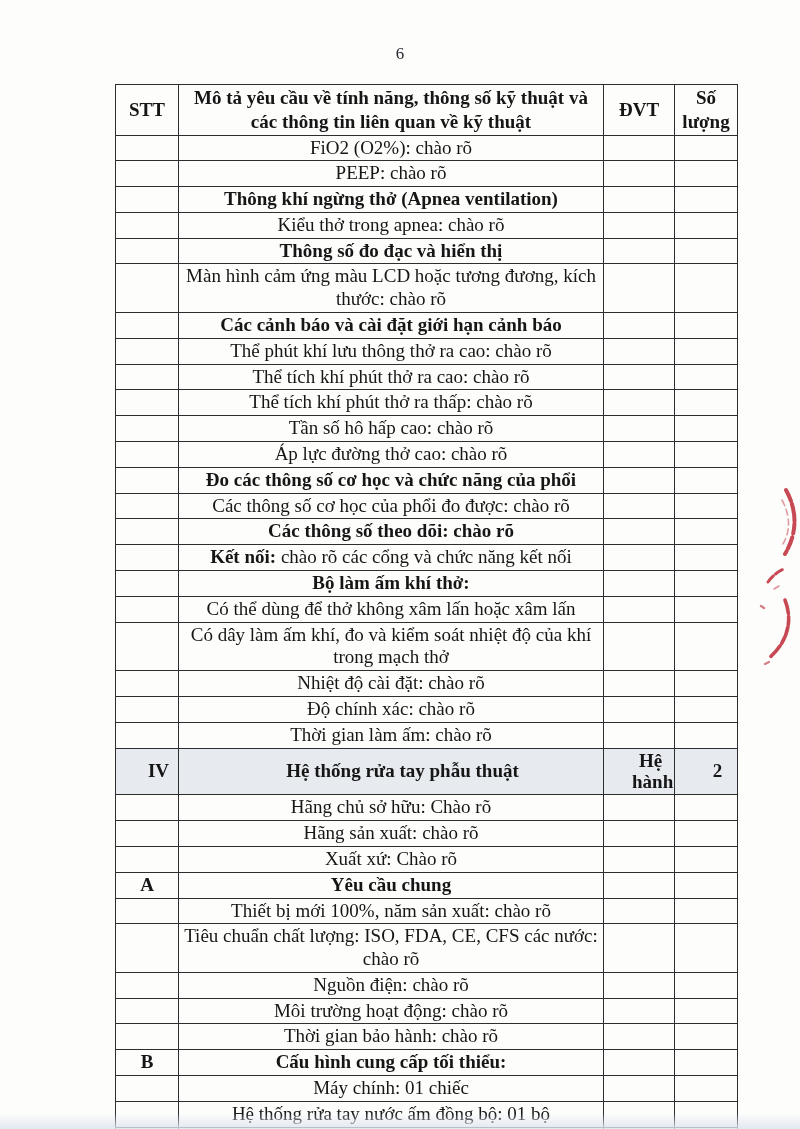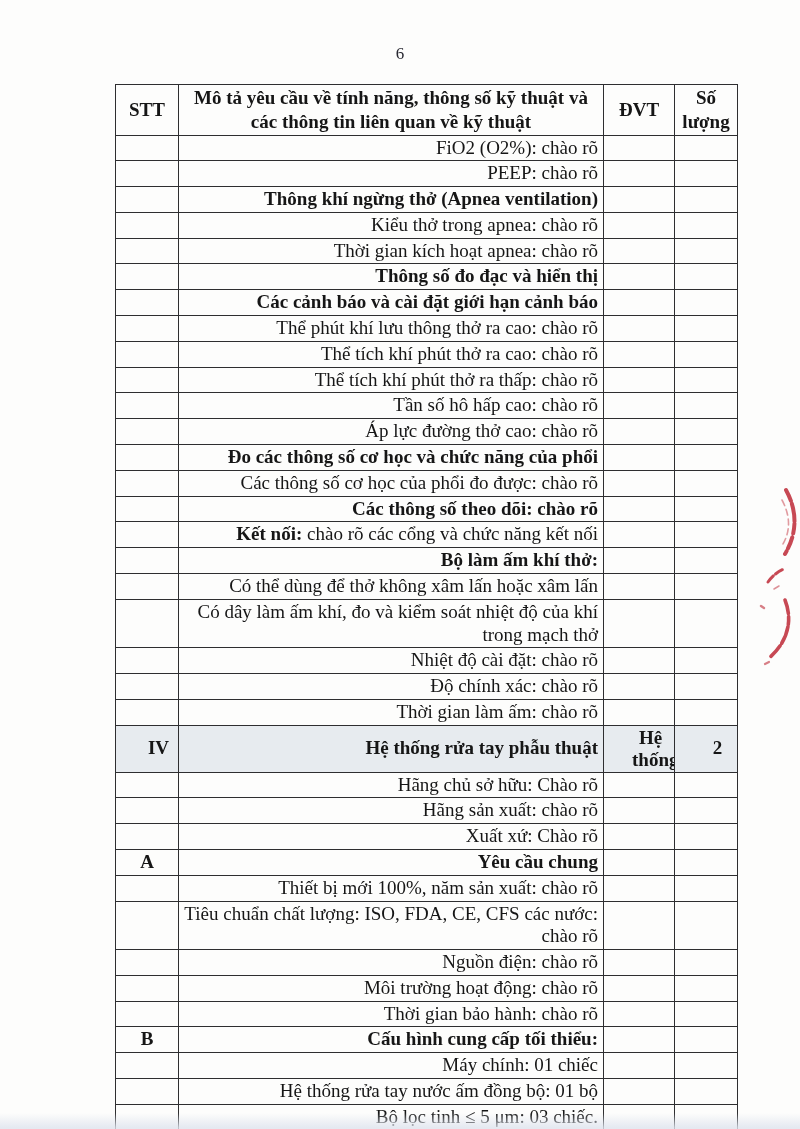--- a/index.html
+++ b/index.html
@@ -20,21 +20,21 @@
   }
   table.spec th,table.spec td{
     border:1.5px solid #2e2e30;
     padding:1px 5px;vertical-align:middle;
     overflow:hidden;
   }
   table.spec th{
     font-weight:bold;text-align:center;height:44px;line-height:1.25;
   }
   td.c-stt{text-align:center;height:20px;}
-  td.c-desc{text-align:right;padding-left:8px;padding-right:6px;margin-left:24px;}
+  td.c-desc{text-align:center;padding-left:8px;padding-right:6px;margin-left:24px;}
   td.c-dvt,td.c-qty{text-align:center;}
   tr.tall td{height:40px;}
   tr.hl td{height:36px;background:var(--shade,#e7ebef);font-weight:bold;padding-left:28px;}
   tr.hl td.c-dvt{line-height:1.15;}
   td.b{font-weight:bold;}
   td .bp{font-weight:bold;}
   .stamp{position:absolute;left:752px;top:458px;width:48px;height:210px;}
   .scan-edge{
     position:absolute;left:0;bottom:0;width:800px;height:16px;
     background:linear-gradient(to bottom, rgba(223,228,238,0), #dfe4ee 90%);
@@ -82,28 +82,28 @@
           <td class="c-dvt"></td>
           <td class="c-qty"></td>
         </tr>
         <tr>
           <td class="c-stt"></td>
           <td class="c-desc">Kiểu thở trong apnea: chào rõ</td>
           <td class="c-dvt"></td>
           <td class="c-qty"></td>
         </tr>
         <tr>
-          <td class="c-stt"></td>
-          <td class="c-desc">Thời gian kích hoạt apnea: chào rõ</td>
-          <td class="c-dvt"></td>
-          <td class="c-qty"></td>
-        </tr>
-        <tr>
           <td class="c-stt b"></td>
           <td class="c-desc b">Thông số đo đạc và hiển thị</td>
+          <td class="c-dvt"></td>
+          <td class="c-qty"></td>
+        </tr>
+        <tr class="tall">
+          <td class="c-stt"></td>
+          <td class="c-desc">Màn hình cảm ứng màu LCD hoặc tương đương, kích thước: chào rõ</td>
           <td class="c-dvt"></td>
           <td class="c-qty"></td>
         </tr>
         <tr>
           <td class="c-stt b"></td>
           <td class="c-desc b">Các cảnh báo và cài đặt giới hạn cảnh báo</td>
           <td class="c-dvt"></td>
           <td class="c-qty"></td>
         </tr>
         <tr>
@@ -192,21 +192,21 @@
         </tr>
         <tr>
           <td class="c-stt"></td>
           <td class="c-desc">Thời gian làm ấm: chào rõ</td>
           <td class="c-dvt"></td>
           <td class="c-qty"></td>
         </tr>
         <tr class="hl">
           <td class="c-stt b">IV</td>
           <td class="c-desc b">Hệ thống rửa tay phẫu thuật</td>
-          <td class="c-dvt">Hệ thống</td>
+          <td class="c-dvt">Hệ hành</td>
           <td class="c-qty">2</td>
         </tr>
         <tr>
           <td class="c-stt"></td>
           <td class="c-desc">Hãng chủ sở hữu: Chào rõ</td>
           <td class="c-dvt"></td>
           <td class="c-qty"></td>
         </tr>
         <tr>
           <td class="c-stt"></td>

